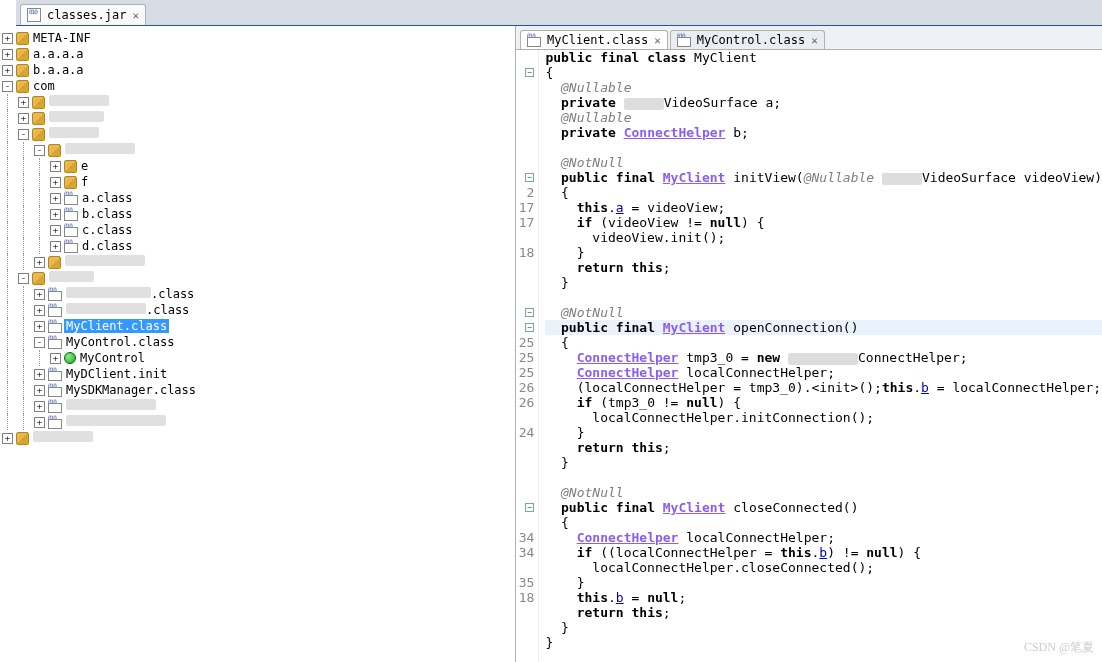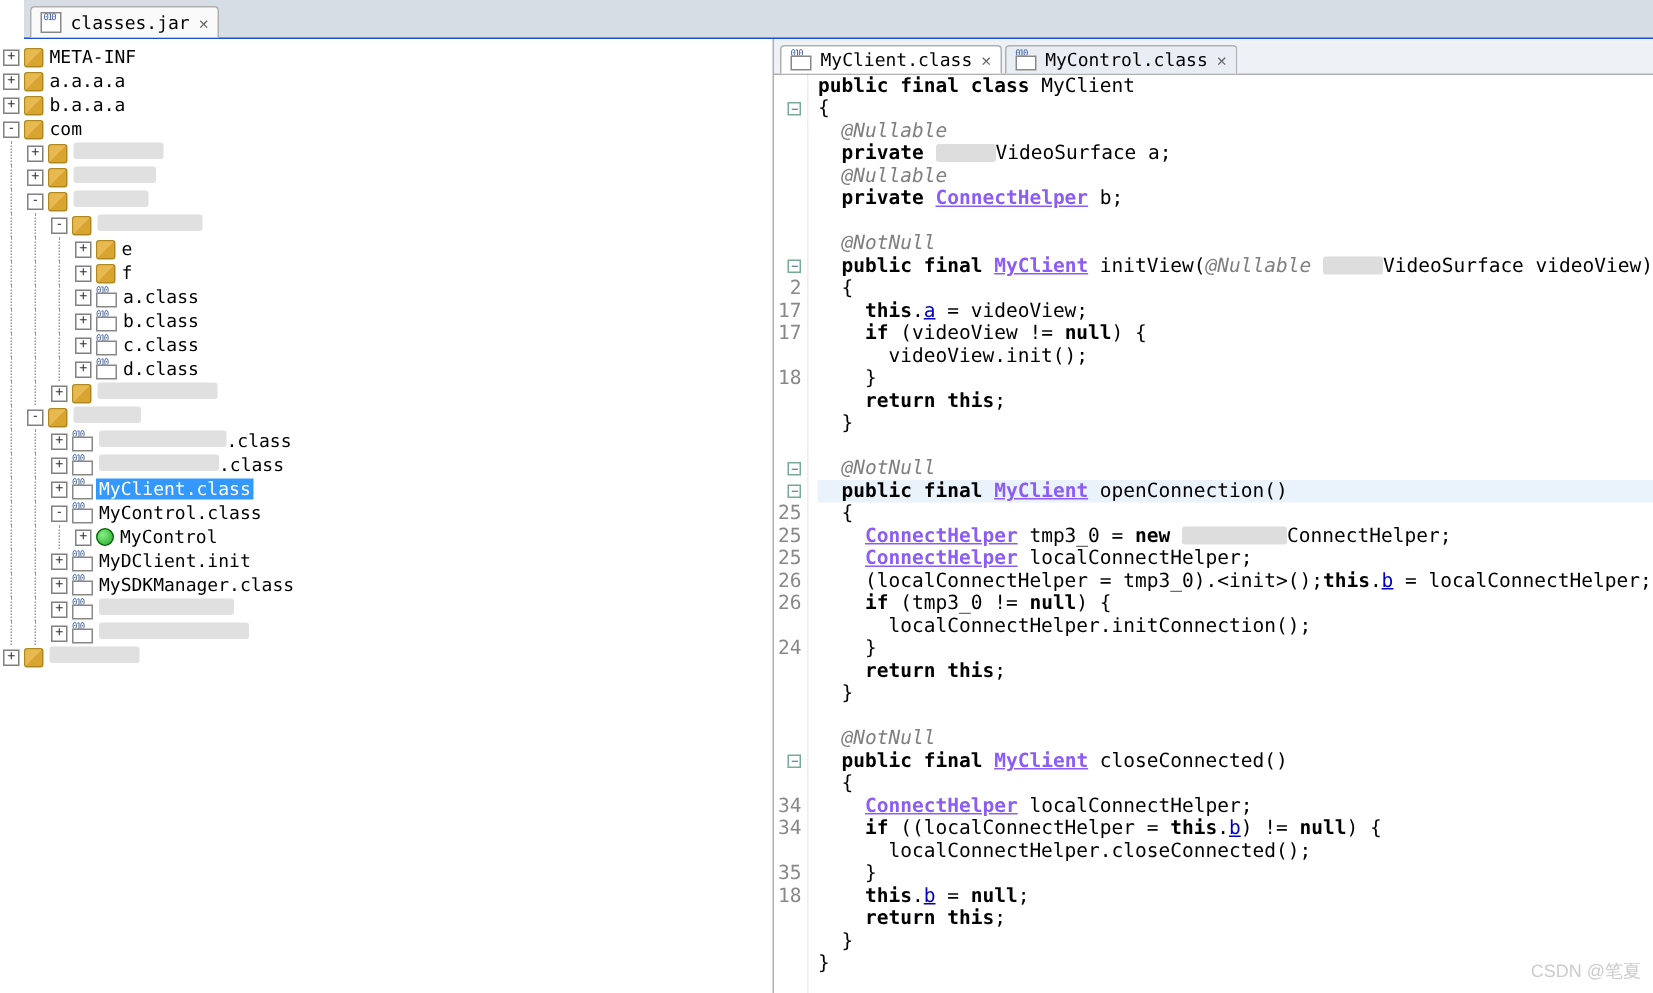--- a/index.html
+++ b/index.html
@@ -175,21 +175,21 @@
   .ann { color: #7f7f7f; font-style: italic; }
   .typ { color: #8b5cf6; text-decoration: underline; font-weight: bold; }
   .fld { color: #0000c0; text-decoration: underline; }
   .mtd { }
   .blur-inline {
     display:inline-block; width:40px; height:12px;
     background:#ddd; vertical-align:middle; border-radius:2px;
   }
   .watermark {
     position: absolute; right: 8px; bottom: 6px;
-    color: #ccc; font-size: 12px; font-family: Liberation Sans, sans-serif;
+    color: #ccc; font-size: 12px; font-family: Liberation Serif, serif;
     pointer-events: none;
     margin-top: 44px;
   }
 </style>
 </head>
 <body>
 
 <div class="main-tab-bar">
   <div class="main-tab">
     <span class="icon icon-jar"></span>

